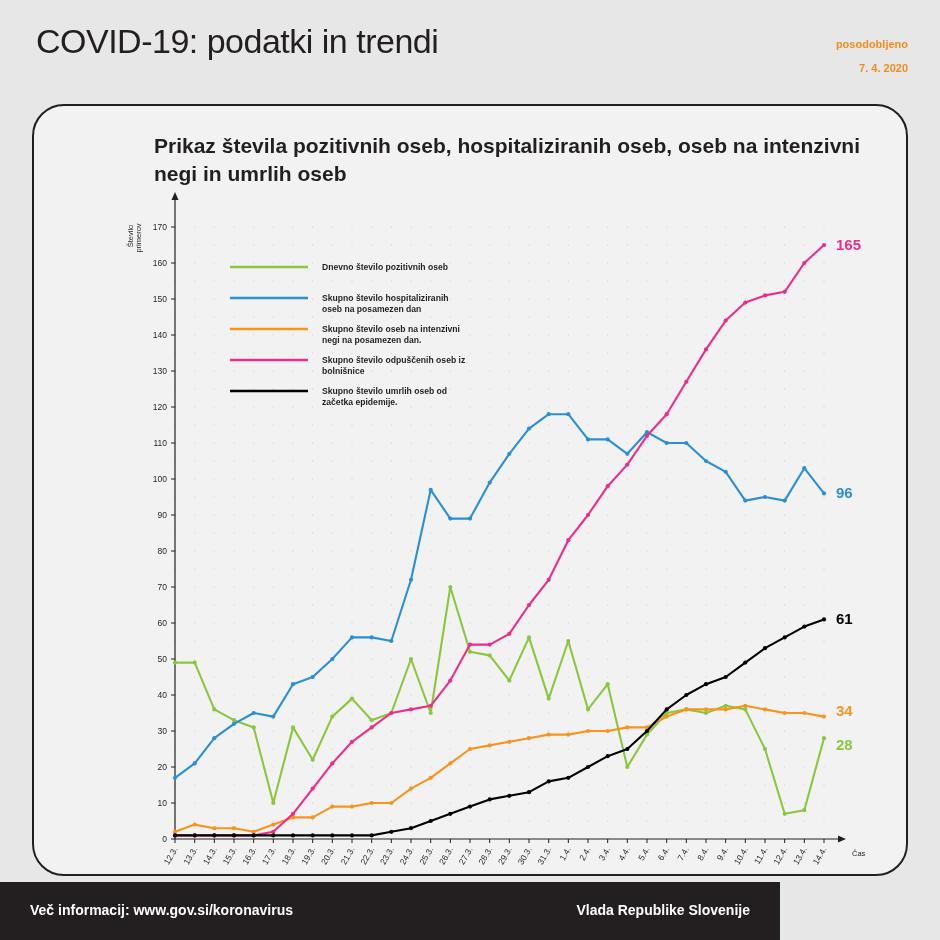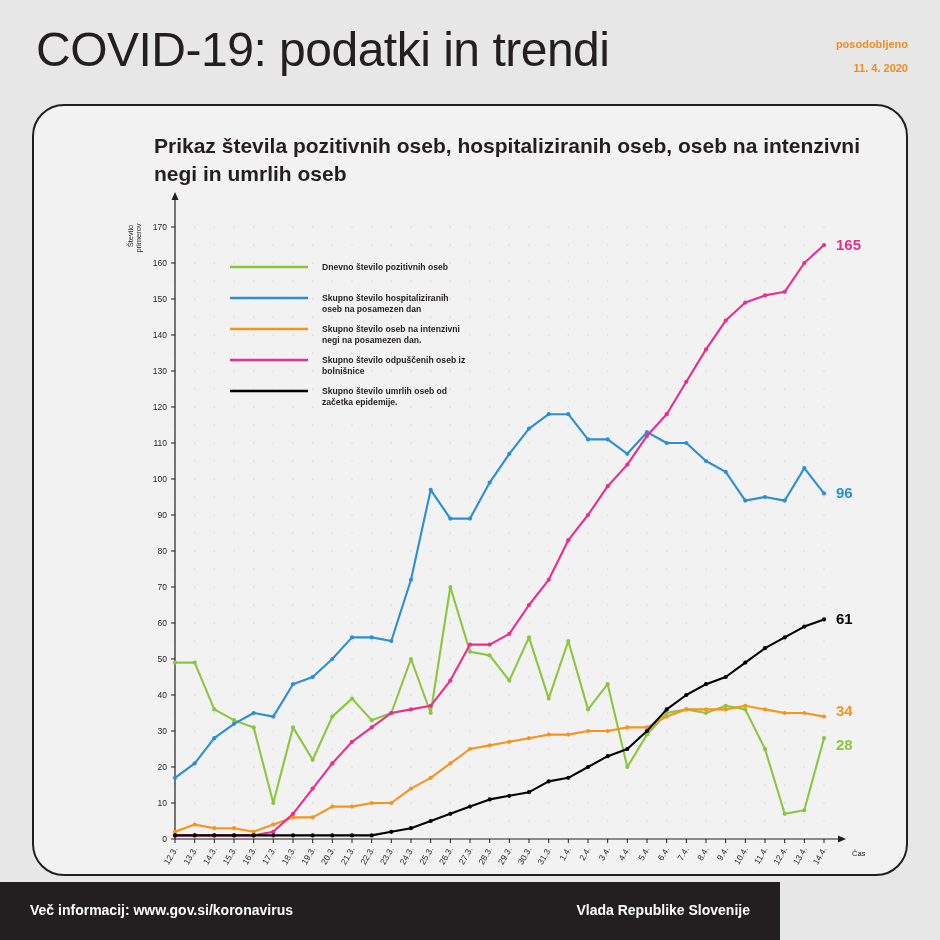--- a/index.html
+++ b/index.html
@@ -10,21 +10,21 @@
     font-family: "Liberation Sans", sans-serif;
     color: #231f20;
     overflow: hidden;
     position: relative;
   }
   .header {
     position: absolute; left: 0; top: 0; width: 940px; height: 96px;
   }
   .header-title {
     position: absolute; left: 36px; top: 22px;
-    font-size: 48px; font-weight: 400; color: #231f20;
+    font-size: 34px; font-weight: 400; color: #231f20;
     letter-spacing: -0.5px;
     white-space: nowrap;
   }
   .updated {
     position: absolute; right: 32px; top: 32px;
     text-align: right;
     color: #f08c1e;
     font-size: 11px; font-weight: 700; line-height: 24px;
   }
   .card {
@@ -69,21 +69,21 @@
     font-size: 15px; font-weight: 700; font-family: "Liberation Sans", sans-serif;
   }
 </style>
 </head>
 <body>
 
 <div class="header">
   <div class="header-title">COVID-19: podatki in trendi</div>
   <div class="updated">
     <div>posodobljeno</div>
-    <div>11. 4. 2020</div>
+    <div>7. 4. 2020</div>
   </div>
 </div>
 
 <div class="card">
   <div class="chart-title">Prikaz števila pozitivnih oseb, hospitaliziranih oseb, oseb na intenzivni negi in umrlih oseb</div>
   <div class="plot-wrap">
     <svg id="chart-svg" width="876" height="772" viewBox="0 0 876 772">
         <g>
           <circle cx="141.0" cy="733.0" r="0.6" fill="#c9c9c9"></circle>
           <circle cx="141.0" cy="715.0" r="0.6" fill="#c9c9c9"></circle>

